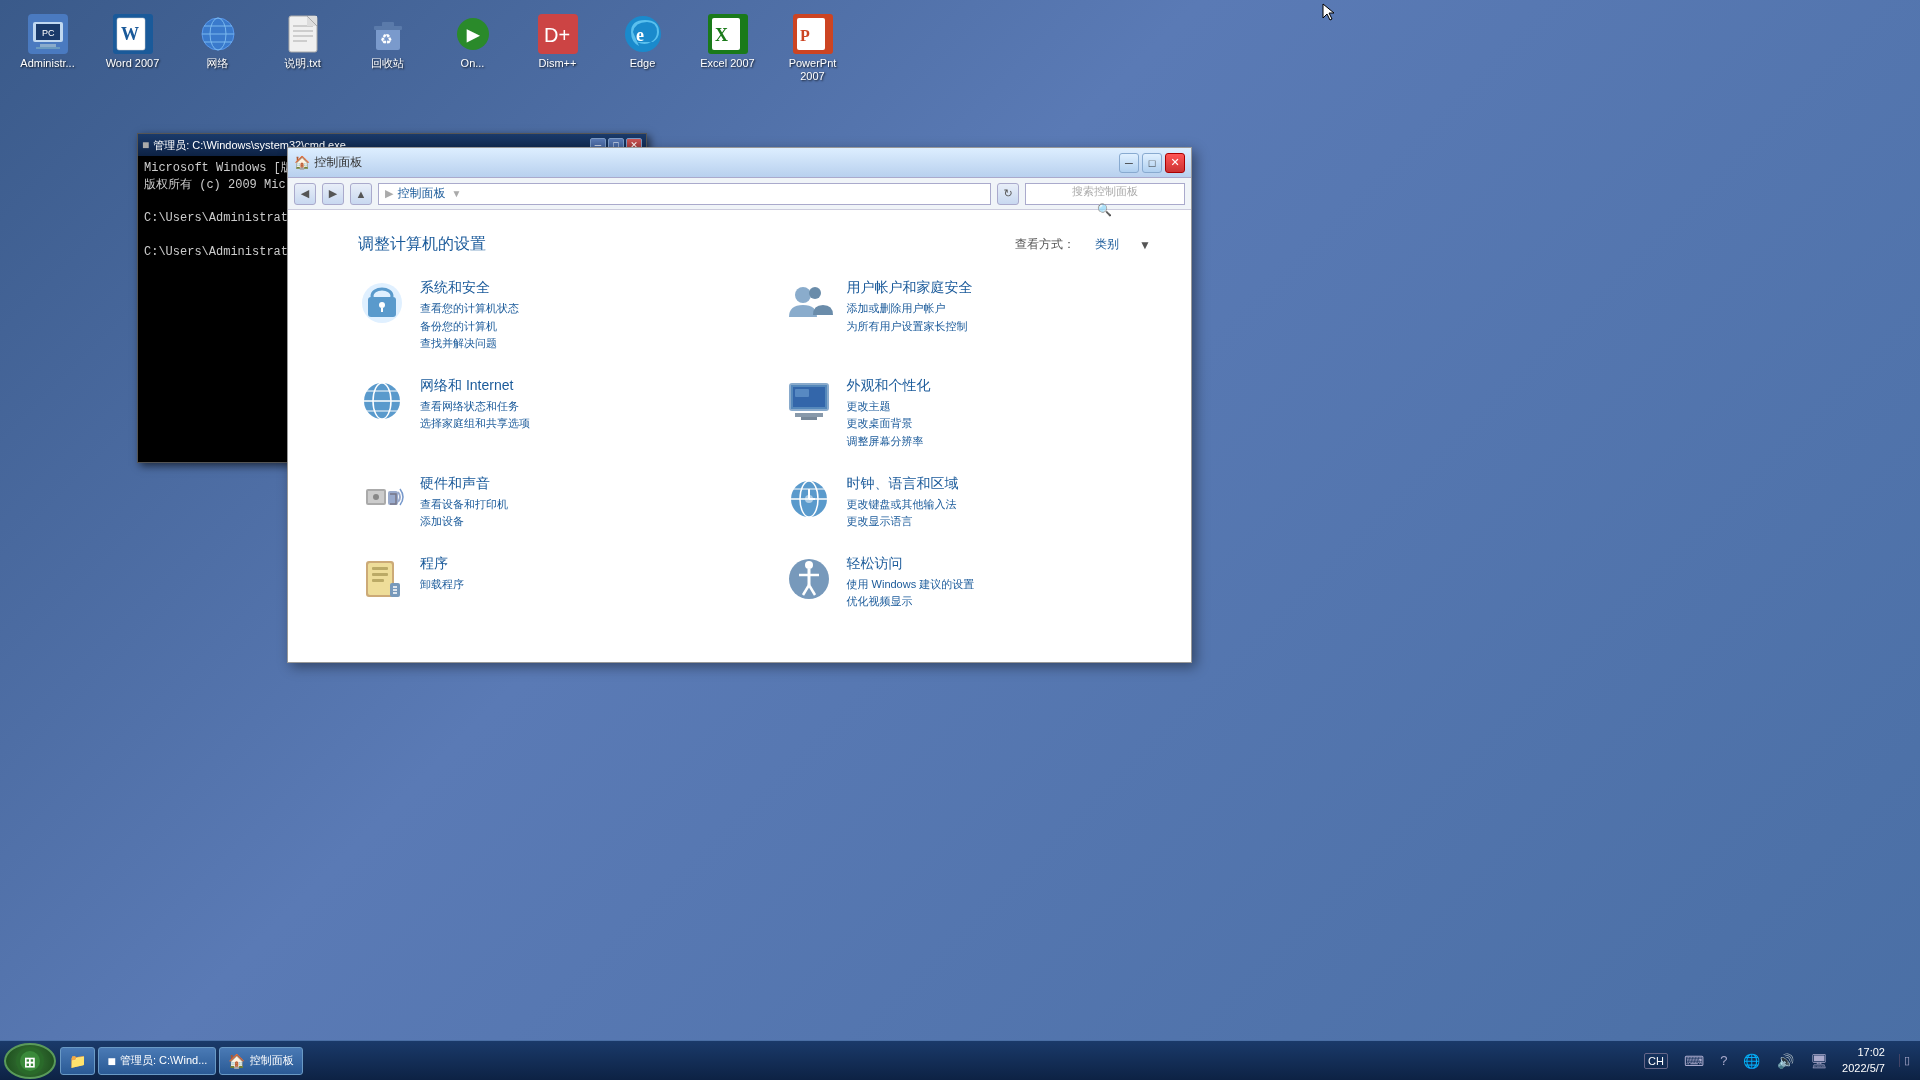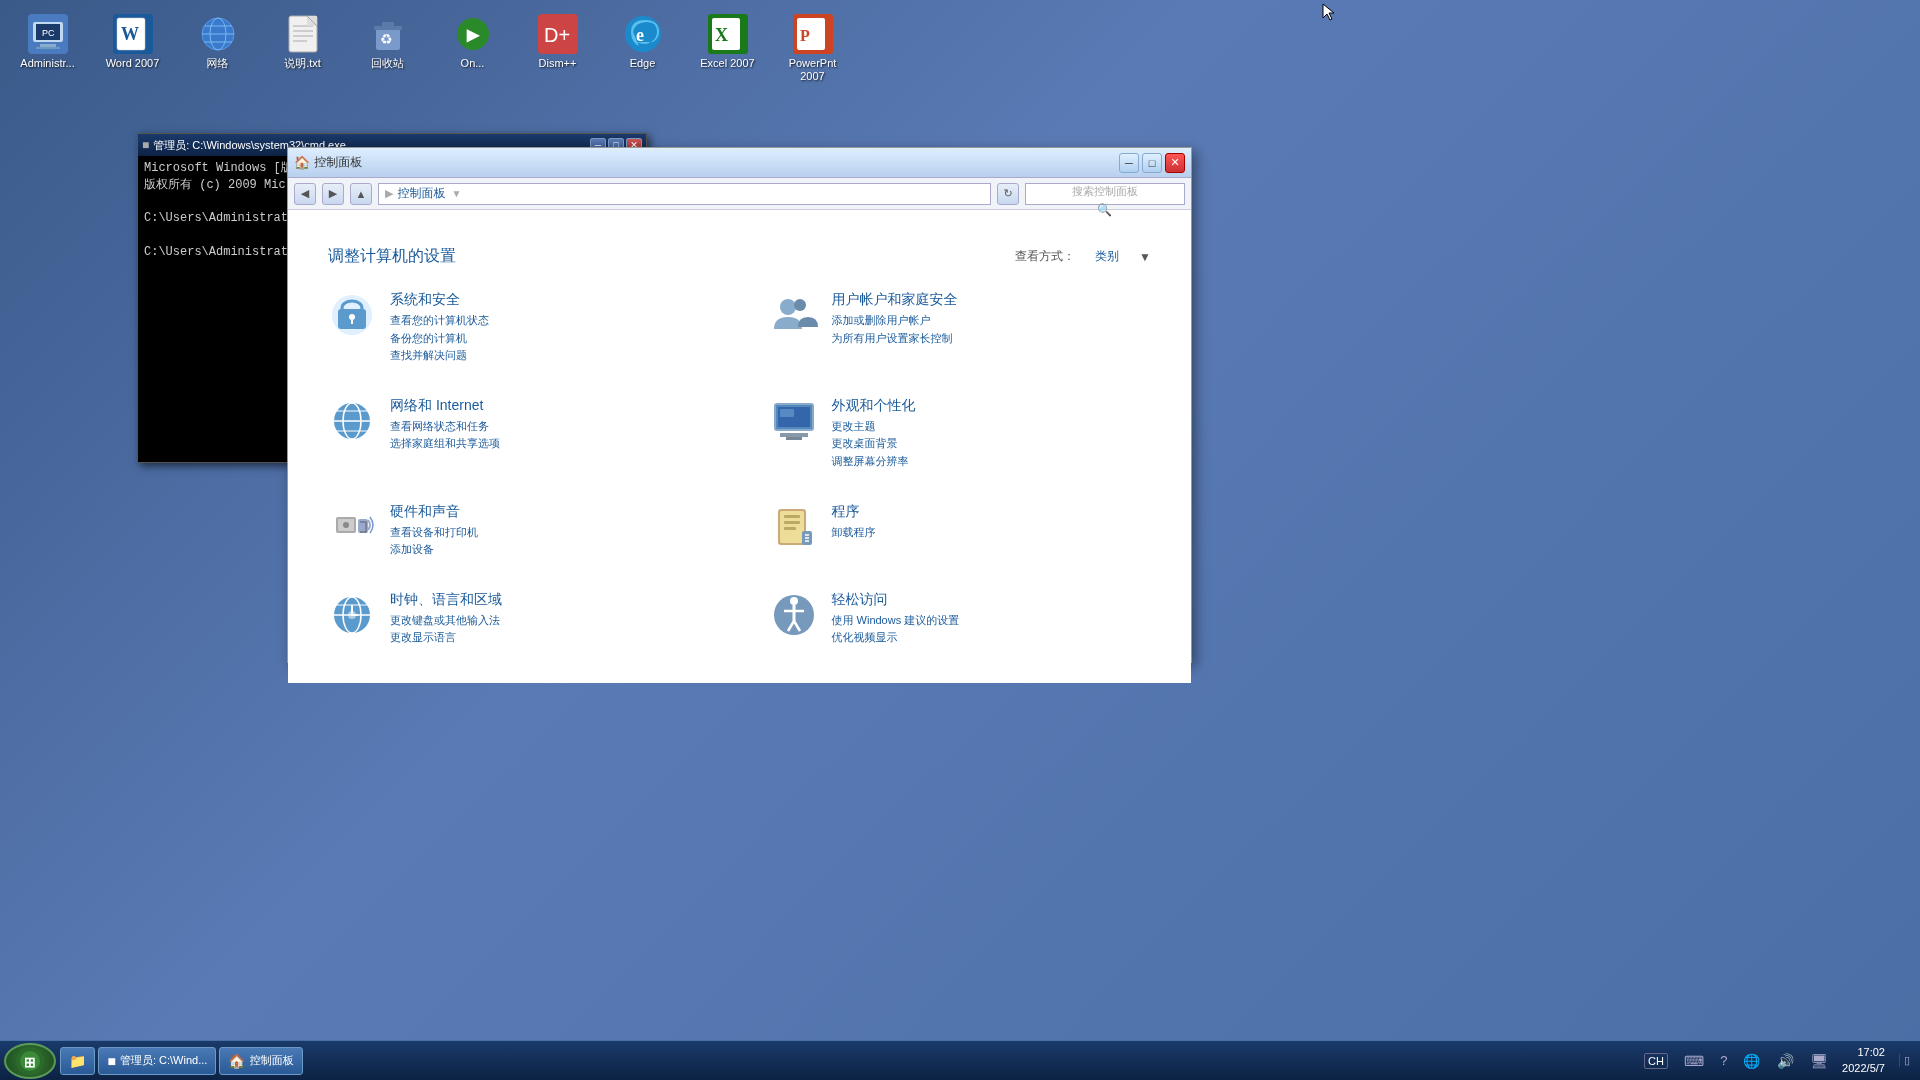--- a/index.html
+++ b/index.html
@@ -279,22 +279,23 @@
       flex: 1;
     }
     .search-go-btn {
       font-size: 12px;
       color: #555;
       cursor: pointer;
     }
 
     
     .cp-content {
-      padding: 36px 40px;
+      padding: 24px 40px;
       background: white;
+      margin-left: 30px;
     }
     .cp-header-row {
       display: flex;
       align-items: center;
       justify-content: space-between;
       margin-bottom: 24px;
     }
     .cp-main-title {
       font-size: 16px;
       color: #1a5a9a;
@@ -310,21 +311,21 @@
     .cp-view-link {
       color: #1a5a9a;
       cursor: pointer;
       text-decoration: none;
     }
 
     
     .cp-grid {
       display: grid;
       grid-template-columns: 1fr 1fr;
-      gap: 32px 60px;
+      gap: 24px 60px;
     }
     .cp-category {
       display: flex;
       align-items: flex-start;
       gap: 14px;
       cursor: pointer;
     }
     .cat-icon {
       width: 48px;
       height: 48px;
@@ -619,20 +620,39 @@
             <rect x="30" y="16" width="10" height="14" rx="2" fill="#99aacc"></rect>
             <path d="M32 19 L38 19 L38 29 L32 29" fill="none" stroke="#778" stroke-width="1.5"></path>
             <path d="M40 17 Q44 22 40 27" fill="none" stroke="#99aacc" stroke-width="2"></path>
             <path d="M42 14 Q48 22 42 30" fill="none" stroke="#7799cc" stroke-width="1.5"></path>
           </svg>
         </div>
         <div class="cat-text">
           <div class="cat-title">硬件和声音</div>
           <span class="cat-link">查看设备和打印机</span>
           <span class="cat-link">添加设备</span>
+        </div>
+      </div>
+
+      <div class="cp-category">
+        <div class="cat-icon">
+          <svg width="48" height="48" viewBox="0 0 48 48">
+            <circle cx="24" cy="24" r="18" fill="#5a9acc"></circle>
+            <ellipse cx="24" cy="24" rx="9" ry="18" fill="none" stroke="white" stroke-width="1.5"></ellipse>
+            <line x1="6" y1="24" x2="42" y2="24" stroke="white" stroke-width="1.5"></line>
+            <line x1="8" y1="14" x2="40" y2="14" stroke="white" stroke-width="1"></line>
+            <circle cx="24" cy="24" r="4" fill="white" opacity="0.5"></circle>
+            <line x1="24" y1="24" x2="24" y2="14" stroke="white" stroke-width="2"></line>
+            <line x1="24" y1="24" x2="30" y2="24" stroke="white" stroke-width="2"></line>
+          </svg>
+        </div>
+        <div class="cat-text">
+          <div class="cat-title">时钟、语言和区域</div>
+          <span class="cat-link">更改键盘或其他输入法</span>
+          <span class="cat-link">更改显示语言</span>
         </div>
       </div>
 
       <div class="cp-category">
         <div class="cat-icon">
           <svg width="48" height="48" viewBox="0 0 48 48">
             <rect x="8" y="6" width="28" height="36" rx="3" fill="#ccaa77"></rect>
             <rect x="10" y="8" width="24" height="32" rx="2" fill="#eedd99"></rect>
             <rect x="14" y="12" width="16" height="3" rx="1" fill="#bbaa66"></rect>
             <rect x="14" y="18" width="16" height="3" rx="1" fill="#bbaa66"></rect>
@@ -645,39 +665,20 @@
         </div>
         <div class="cat-text">
           <div class="cat-title">程序</div>
           <span class="cat-link">卸载程序</span>
         </div>
       </div>
 
       <div class="cp-category">
         <div class="cat-icon">
           <svg width="48" height="48" viewBox="0 0 48 48">
-            <circle cx="24" cy="24" r="18" fill="#5a9acc"></circle>
-            <ellipse cx="24" cy="24" rx="9" ry="18" fill="none" stroke="white" stroke-width="1.5"></ellipse>
-            <line x1="6" y1="24" x2="42" y2="24" stroke="white" stroke-width="1.5"></line>
-            <line x1="8" y1="14" x2="40" y2="14" stroke="white" stroke-width="1"></line>
-            <circle cx="24" cy="24" r="4" fill="white" opacity="0.5"></circle>
-            <line x1="24" y1="24" x2="24" y2="14" stroke="white" stroke-width="2"></line>
-            <line x1="24" y1="24" x2="30" y2="24" stroke="white" stroke-width="2"></line>
-          </svg>
-        </div>
-        <div class="cat-text">
-          <div class="cat-title">时钟、语言和区域</div>
-          <span class="cat-link">更改键盘或其他输入法</span>
-          <span class="cat-link">更改显示语言</span>
-        </div>
-      </div>
-
-      <div class="cp-category">
-        <div class="cat-icon">
-          <svg width="48" height="48" viewBox="0 0 48 48">
             <circle cx="24" cy="24" r="20" fill="#7799bb"></circle>
             <circle cx="24" cy="10" r="4" fill="white"></circle>
             <line x1="24" y1="14" x2="24" y2="30" stroke="white" stroke-width="3"></line>
             <line x1="14" y1="20" x2="34" y2="20" stroke="white" stroke-width="2.5"></line>
             <line x1="24" y1="30" x2="18" y2="40" stroke="white" stroke-width="2.5"></line>
             <line x1="24" y1="30" x2="30" y2="40" stroke="white" stroke-width="2.5"></line>
           </svg>
         </div>
         <div class="cat-text">
           <div class="cat-title">轻松访问</div>

